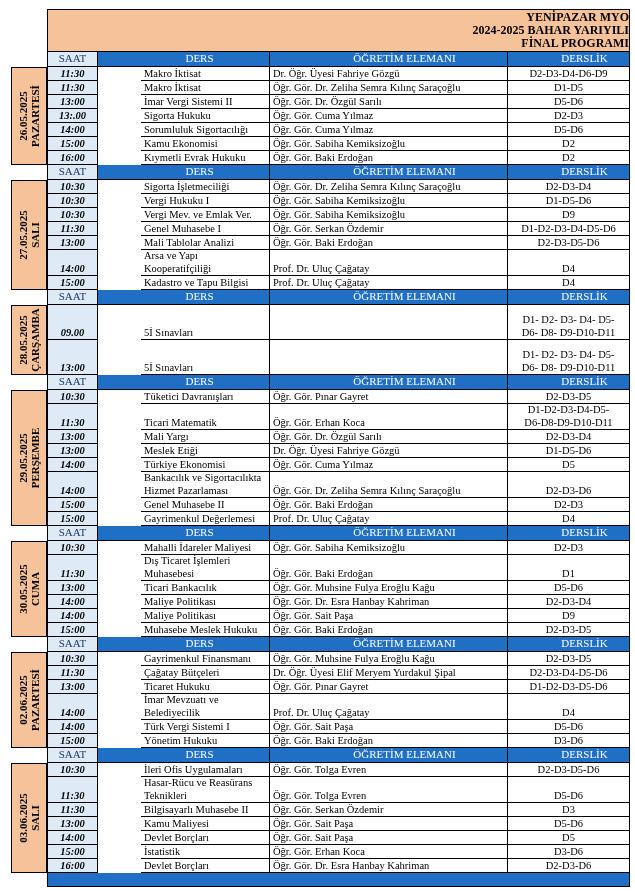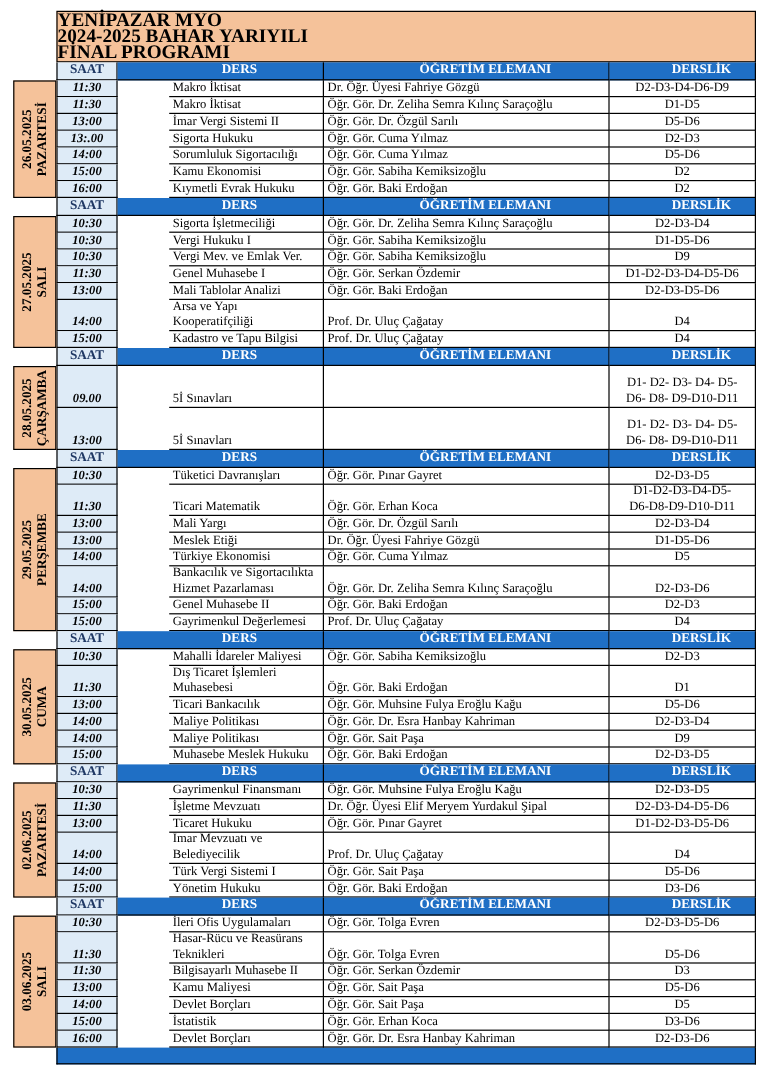--- a/index.html
+++ b/index.html
@@ -9,28 +9,28 @@
     --saat-header-text:#1F3864;
     --border:#000000;
   }
   html,body{margin:0;padding:0;background:#ffffff;}
   body{width:635px;font-family:"Liberation Serif","DejaVu Serif",serif;color:#000;}
   .sheet{position:relative;width:635px;padding-top:9px;}
 
   .title-block{
     margin-left:47px;width:583px;box-sizing:border-box;
     background:var(--peach);border:1px solid var(--border);
-    text-align:left;font-weight:bold;font-size:16px;line-height:13px;
+    text-align:right;font-weight:bold;font-size:12px;line-height:13px;
     padding:1px 0;
   }
 
   .header-row{margin-left:47px;width:583px;display:grid;grid-template-columns:51px 172px 238px 1fr;}
   .header-row .cell{
     box-sizing:border-box;height:15px;line-height:13.5px;
-    font-weight:bold;font-size:11px;text-align:center;
+    font-weight:normal;font-size:11px;text-align:center;
     border-right:1px solid var(--border);border-bottom:1px solid var(--border);
     overflow:hidden;
   }
   .header-row .cell.saat-h{
     border-left:1px solid var(--border);
     background:var(--saat-fill);color:var(--saat-header-text);
   }
   .header-row .cell.blue{background:var(--header-blue);color:#ffffff;padding-left:32px;}
 
   .section-body{display:flex;margin-left:11px;align-items:stretch;}
@@ -403,21 +403,21 @@
       <div class="rows">
   <div class="row">
     <div class="cell saat">10:30</div>
     <div class="cell ders">Gayrimenkul Finansmanı</div>
     <div class="cell ogretim">Öğr. Gör. Muhsine Fulya Eroğlu Kağu</div>
     <div class="cell derslik">D2-D3-D5</div>
   </div>
 
   <div class="row">
     <div class="cell saat">11:30</div>
-    <div class="cell ders">İşletme Mevzuatı</div>
+    <div class="cell ders">Çağatay Bütçeleri</div>
     <div class="cell ogretim">Dr. Öğr. Üyesi Elif Meryem Yurdakul Şipal</div>
     <div class="cell derslik">D2-D3-D4-D5-D6</div>
   </div>
 
   <div class="row">
     <div class="cell saat">13:00</div>
     <div class="cell ders">Ticaret Hukuku</div>
     <div class="cell ogretim">Öğr. Gör. Pınar Gayret</div>
     <div class="cell derslik">D1-D2-D3-D5-D6</div>
   </div>

